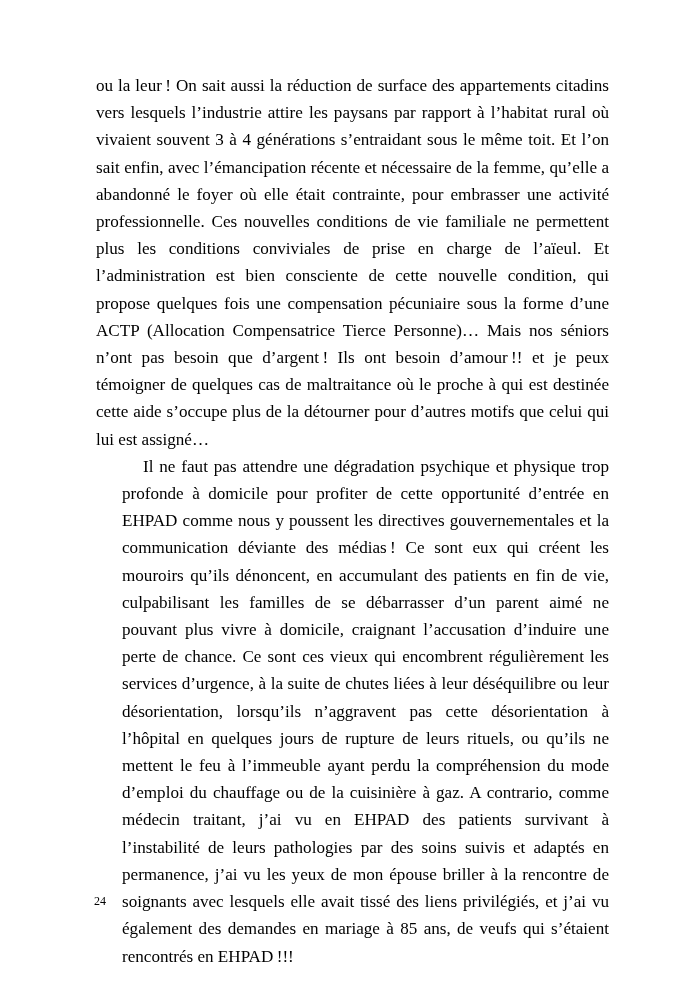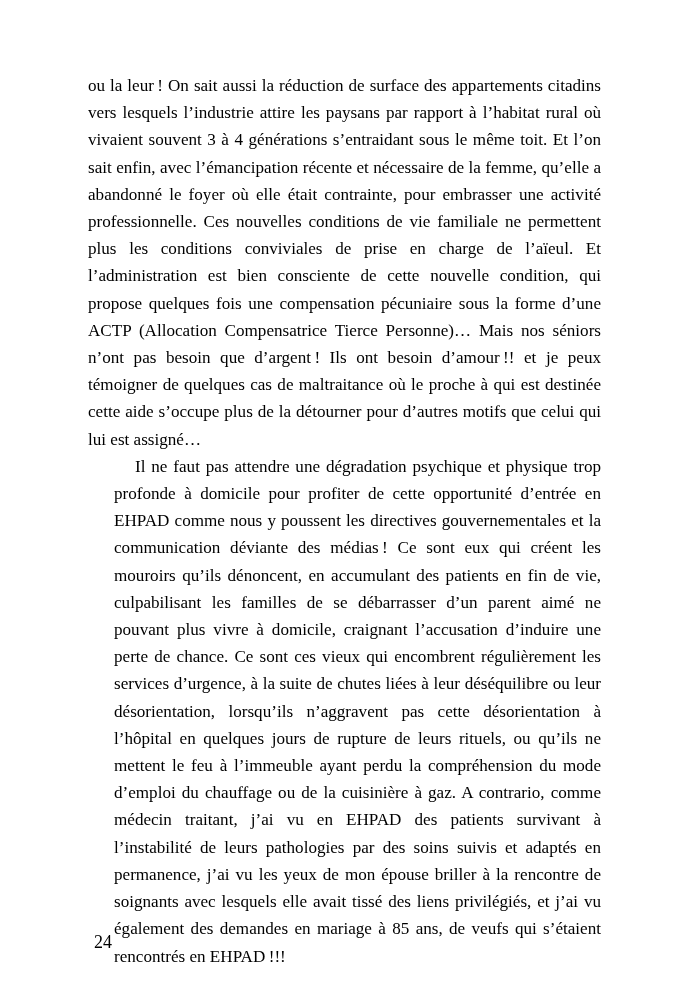--- a/index.html
+++ b/index.html
@@ -16,21 +16,21 @@
   .page {
     position: relative;
     width: 700px;
     height: 992px;
     background: #ffffff;
     overflow: hidden;
     box-sizing: border-box;
   }
   .text-column {
     position: absolute;
-    left: 88px;
+    left: 96px;
     top: 72px;
     width: 513px;
     font-family: Liberation Serif, serif;
   }
   .para {
     margin: 0;
     text-align: justify;
     text-justify: inter-word;
     font-size: 17.1px;
     line-height: 27.2px;
@@ -42,22 +42,22 @@
   .para.first {
     text-indent: 0;
   }
   .para.indented {
     text-indent: 21px;
     margin-left: 26px;
   }
   .page-number {
     position: absolute;
     left: 94px;
-    top: 932px;
-    font-size: 18px;
+    top: 891px;
+    font-size: 12px;
     line-height: 20px;
     text-align: center;
   }
 </style>
 </head>
 <body>
 
 <div class="page">
 
   <div class="text-column">

